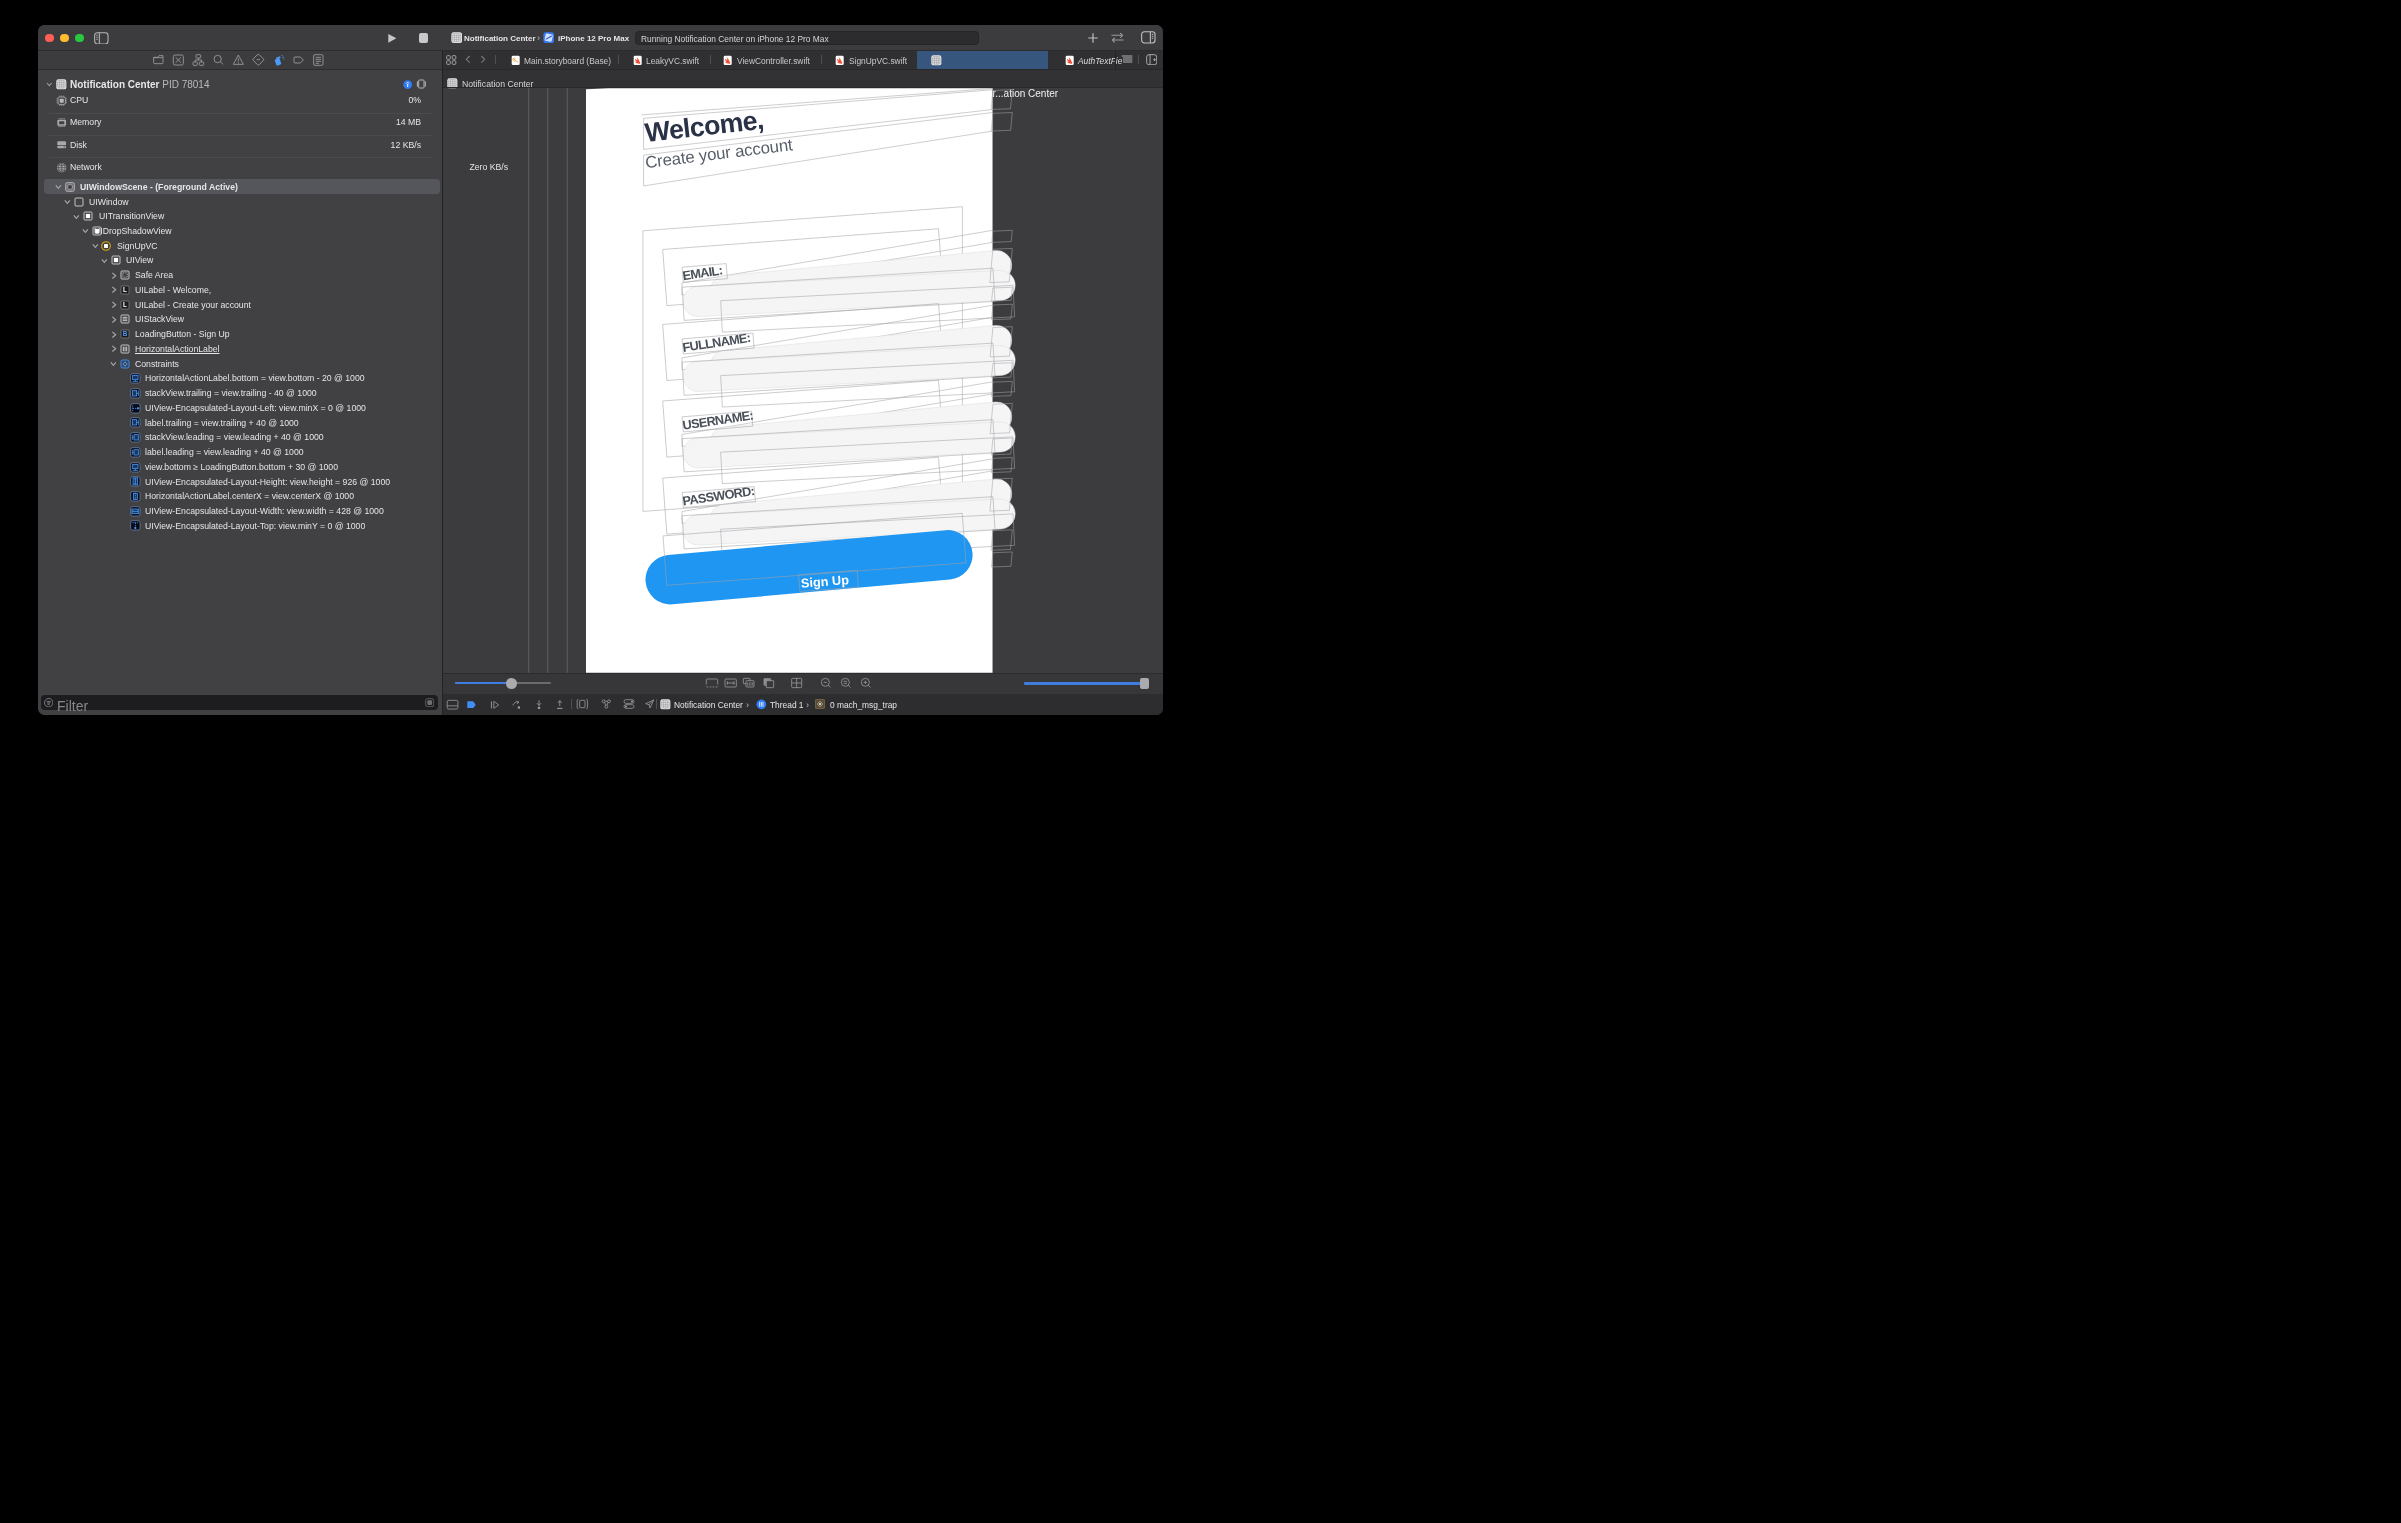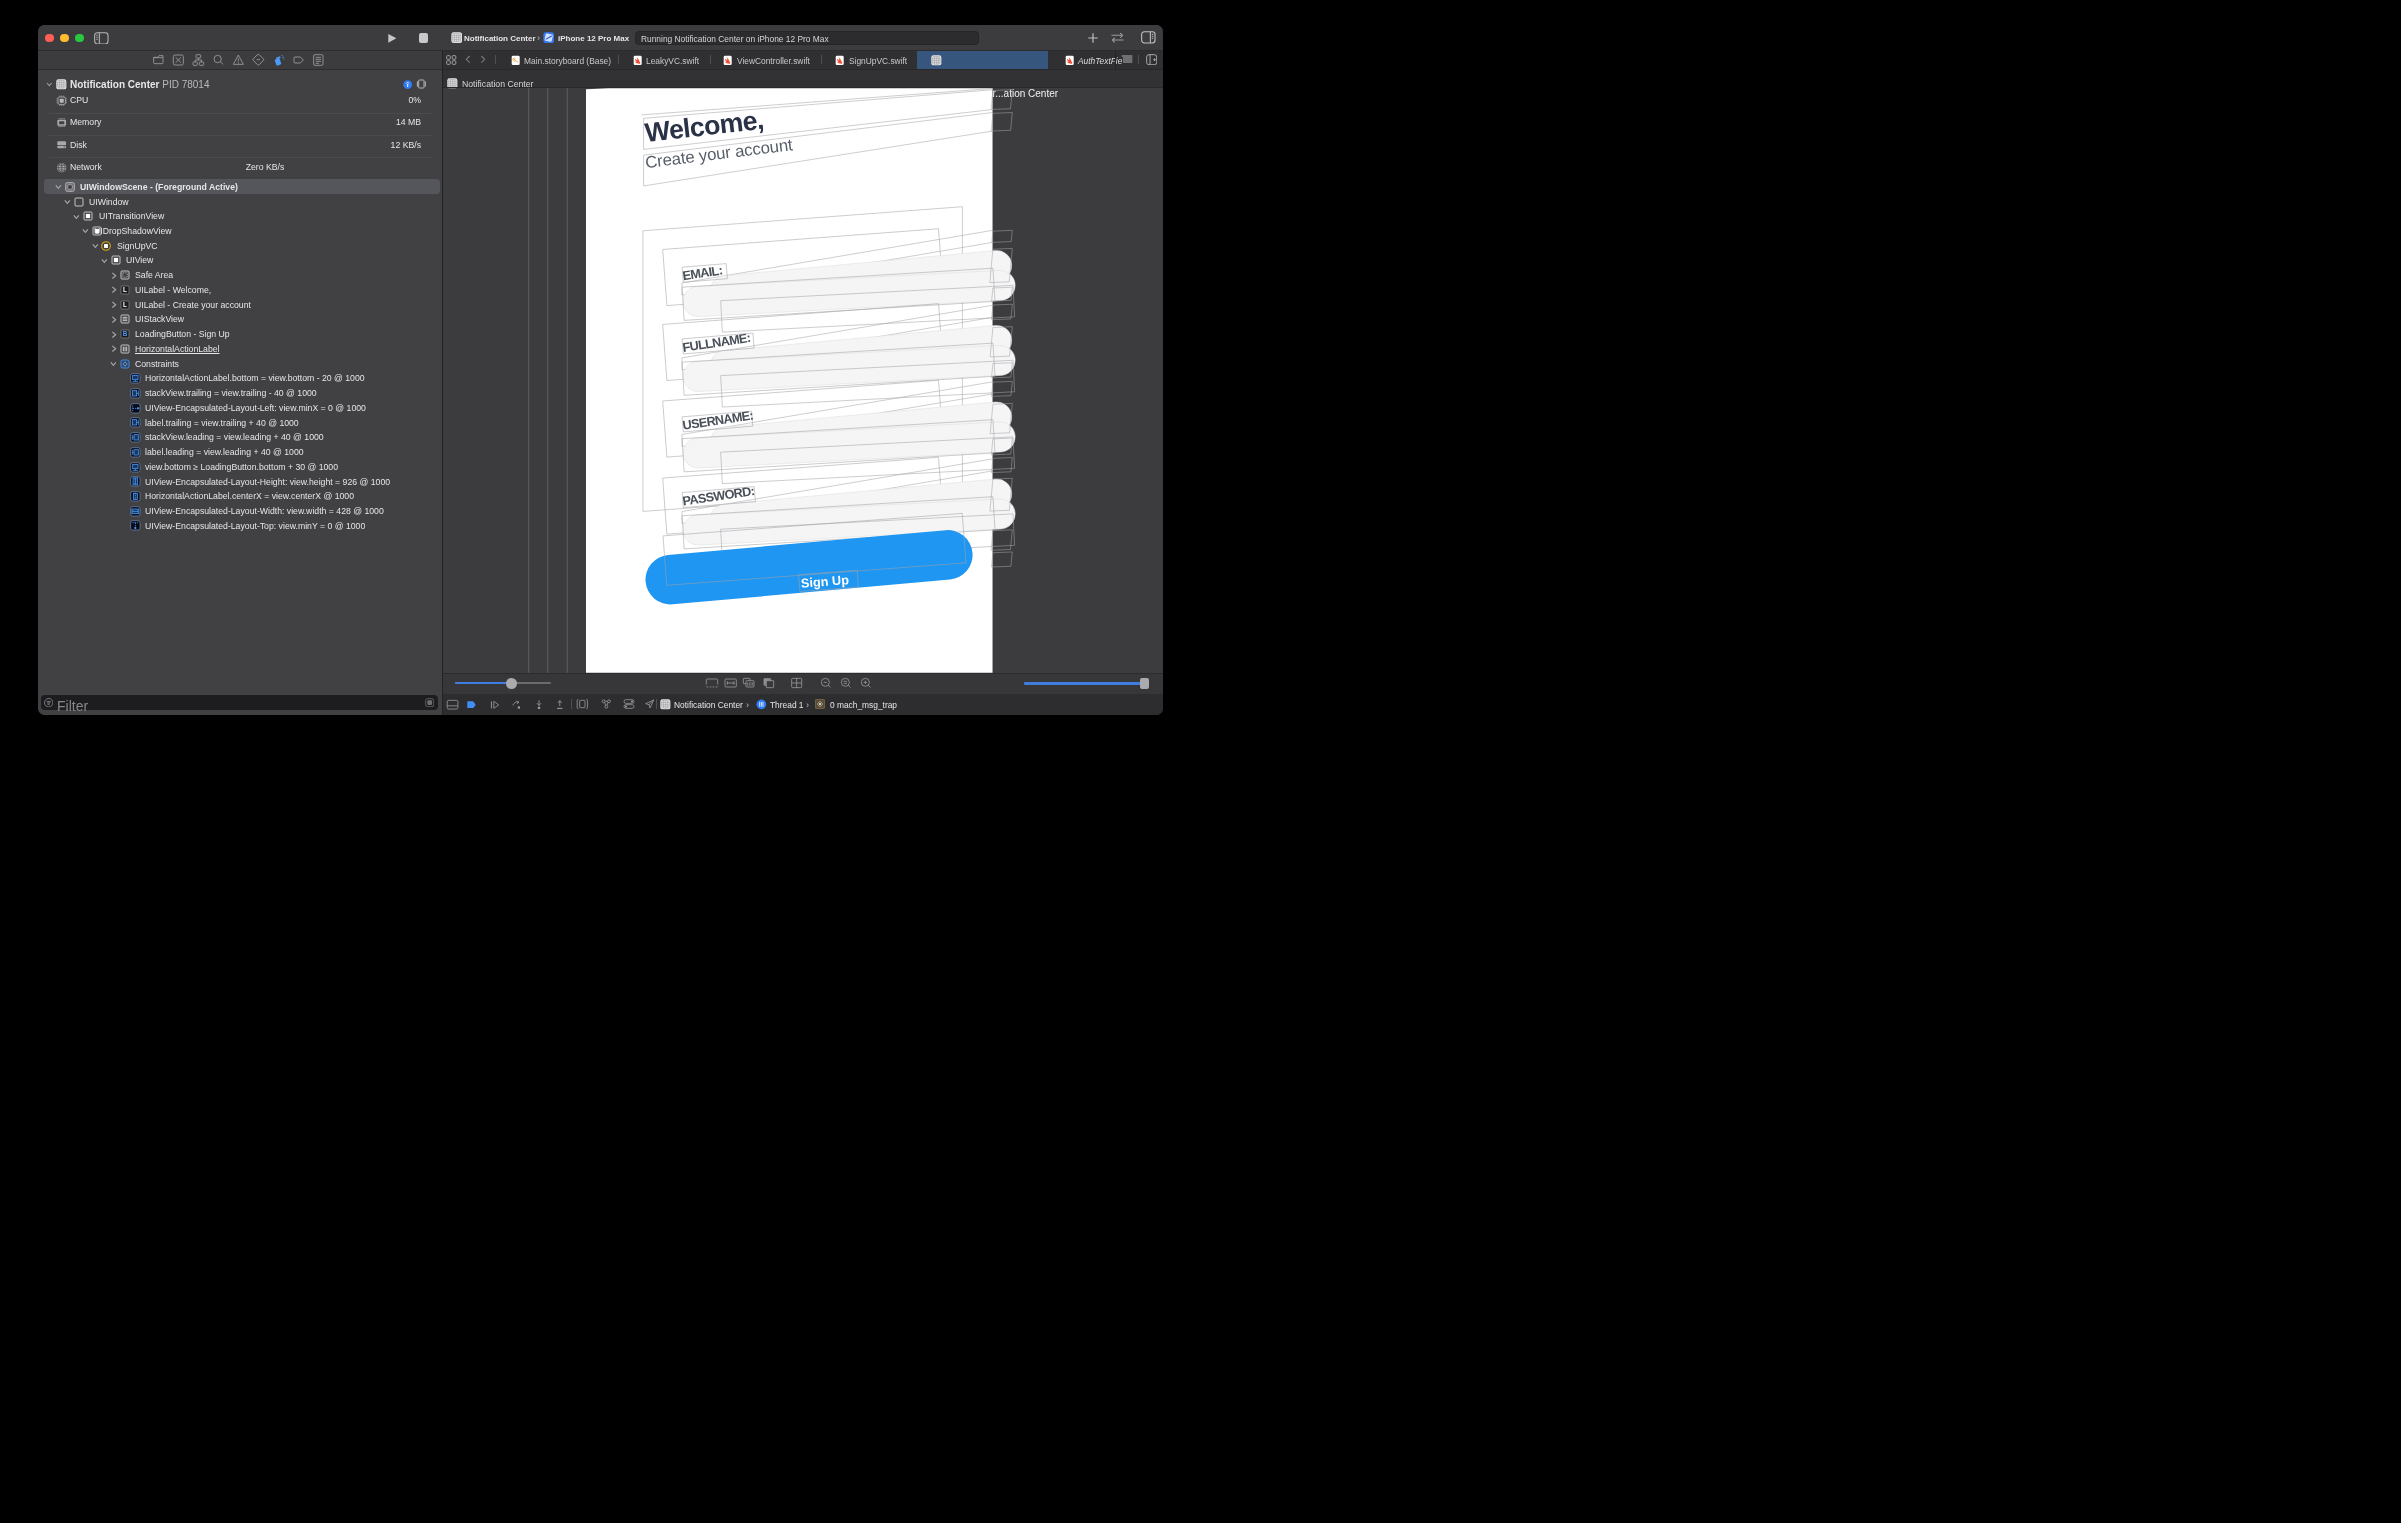--- a/index.html
+++ b/index.html
@@ -473,21 +473,21 @@
       <circle cx="12.2" cy="11.9" r="0.9" fill="#3f3f42"></circle>
   </svg>
   <div class="txt" style="left:32px;top:115px;">Disk</div>
   <div class="txt" style="left:0px;top:115px;width:383px;text-align:right;">12 KB/s</div>
   <div class="abs" style="left:10.7px;top:132px;width:384px;height:0.7px;background:#4b4b4e;"></div>
   <svg class="abs" style="left:18px;top:137px;" width="11.4" height="11.4" viewBox="0 0 17 17">
     <circle cx="8.5" cy="8.5" r="7" fill="#a9a9ad"></circle>
     <path d="M8.5 1.5 v14 M1.5 8.5 h14 M3.5 4 a9 9 0 0 0 10 0 M3.5 13 a9 9 0 0 1 10 0 M8.5 1.5 a10.5 8 0 0 0 0 14 M8.5 1.5 a10.5 8 0 0 1 0 14" fill="none" stroke="#3f3f42" stroke-width="1"></path>
   </svg>
   <div class="txt" style="left:32px;top:137px;">Network</div>
-  <div class="txt" style="left:0px;top:137px;width:454px;text-align:center;">Zero KB/s</div>
+  <div class="txt" style="left:16px;top:137px;width:454px;text-align:right;">Zero KB/s</div>
 
   <div class="abs" style="left:6px;top:154px;width:396px;height:14.7px;border-radius:3.4px;background:#54565b;"></div>
   <svg class="abs" style="left:17px;top:159px;" width="6.7" height="6" viewBox="0 0 10 9">
       <path d="M1.2 2 L5 6.5 L8.8 2" stroke="#a8a8ab" stroke-width="1.7" fill="none"></path>
     </svg>
   <svg class="abs" style="left:26.5px;top:157px;" width="10" height="10" viewBox="0 0 15 15">
       <rect x="1" y="1" width="13" height="13" rx="2.5" fill="#6e6e72" stroke="#c9c9cb" stroke-width="1.2"></rect>
       <rect x="4.2" y="4.2" width="6.6" height="6.6" rx="1" fill="#3a3a3d" stroke="#c9c9cb" stroke-width="1"></rect>
     </svg>
   <div class="txt" style="left:42px;top:157px;font-weight:700;">UIWindowScene - (Foreground Active)</div>

